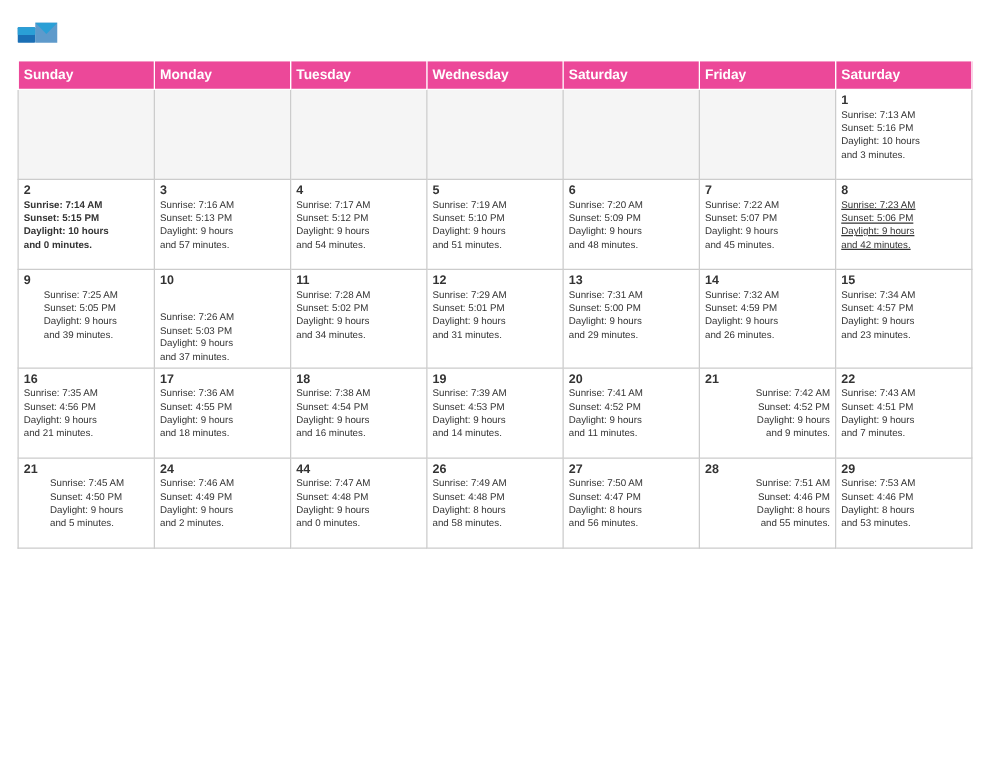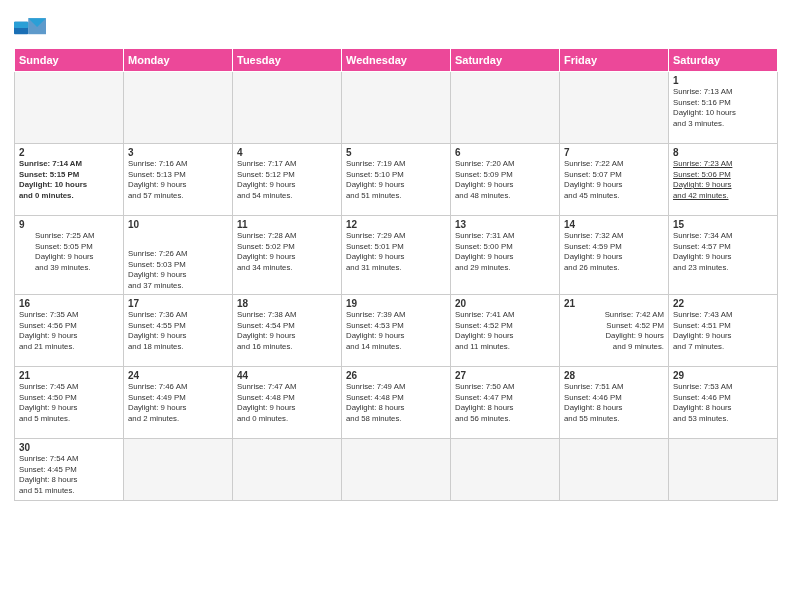--- a/index.html
+++ b/index.html
@@ -289,21 +289,21 @@
             <span class="day-num">22</span>
             <div class="day-info" style="white-space: pre-line;">Sunrise: 7:43 AM
 Sunset: 4:51 PM
 Daylight: 9 hours
 and 7 minutes.</div>
           </td>
         </tr>
         <tr>
           <td>
             <span class="day-num">21</span>
-            <div class="day-info" style="white-space: pre-line;">Sunrise: 7:45 AM
+            <div class="day-info" style="white-space: pre-line; margin-left: 21px;">Sunrise: 7:45 AM
 Sunset: 4:50 PM
 Daylight: 9 hours
 and 5 minutes.</div>
           </td>
           <td>
             <span class="day-num">24</span>
             <div class="day-info" style="white-space: pre-line;">Sunrise: 7:46 AM
 Sunset: 4:49 PM
 Daylight: 9 hours
 and 2 minutes.</div>
@@ -324,43 +324,28 @@
           </td>
           <td>
             <span class="day-num">27</span>
             <div class="day-info" style="white-space: pre-line;">Sunrise: 7:50 AM
 Sunset: 4:47 PM
 Daylight: 8 hours
 and 56 minutes.</div>
           </td>
           <td>
             <span class="day-num">28</span>
-            <div class="day-info" style="white-space: pre-line;">Sunrise: 7:51 AM
+            <div class="day-info" style="white-space: pre-line; text-align: right;">Sunrise: 7:51 AM
 Sunset: 4:46 PM
 Daylight: 8 hours
 and 55 minutes.</div>
           </td>
           <td>
             <span class="day-num">29</span>
             <div class="day-info" style="white-space: pre-line;">Sunrise: 7:53 AM
 Sunset: 4:46 PM
 Daylight: 8 hours
 and 53 minutes.</div>
           </td>
         </tr>
-        <tr>
-          <td class="last-row" style="height: 62px;">
-            <span class="day-num">30</span>
-            <div class="day-info" style="white-space: pre-line;">Sunrise: 7:54 AM
-Sunset: 4:45 PM
-Daylight: 8 hours
-and 51 minutes.</div>
-          </td>
-          <td class="empty last-row" style="height: 62px;"></td>
-          <td class="empty last-row" style="height: 62px;"></td>
-          <td class="empty last-row" style="height: 62px;"></td>
-          <td class="empty last-row" style="height: 62px;"></td>
-          <td class="empty last-row" style="height: 62px;"></td>
-          <td class="empty last-row" style="height: 62px;"></td>
-        </tr>
       </tbody>
   </table>
 </div>
 
 </body></html>

